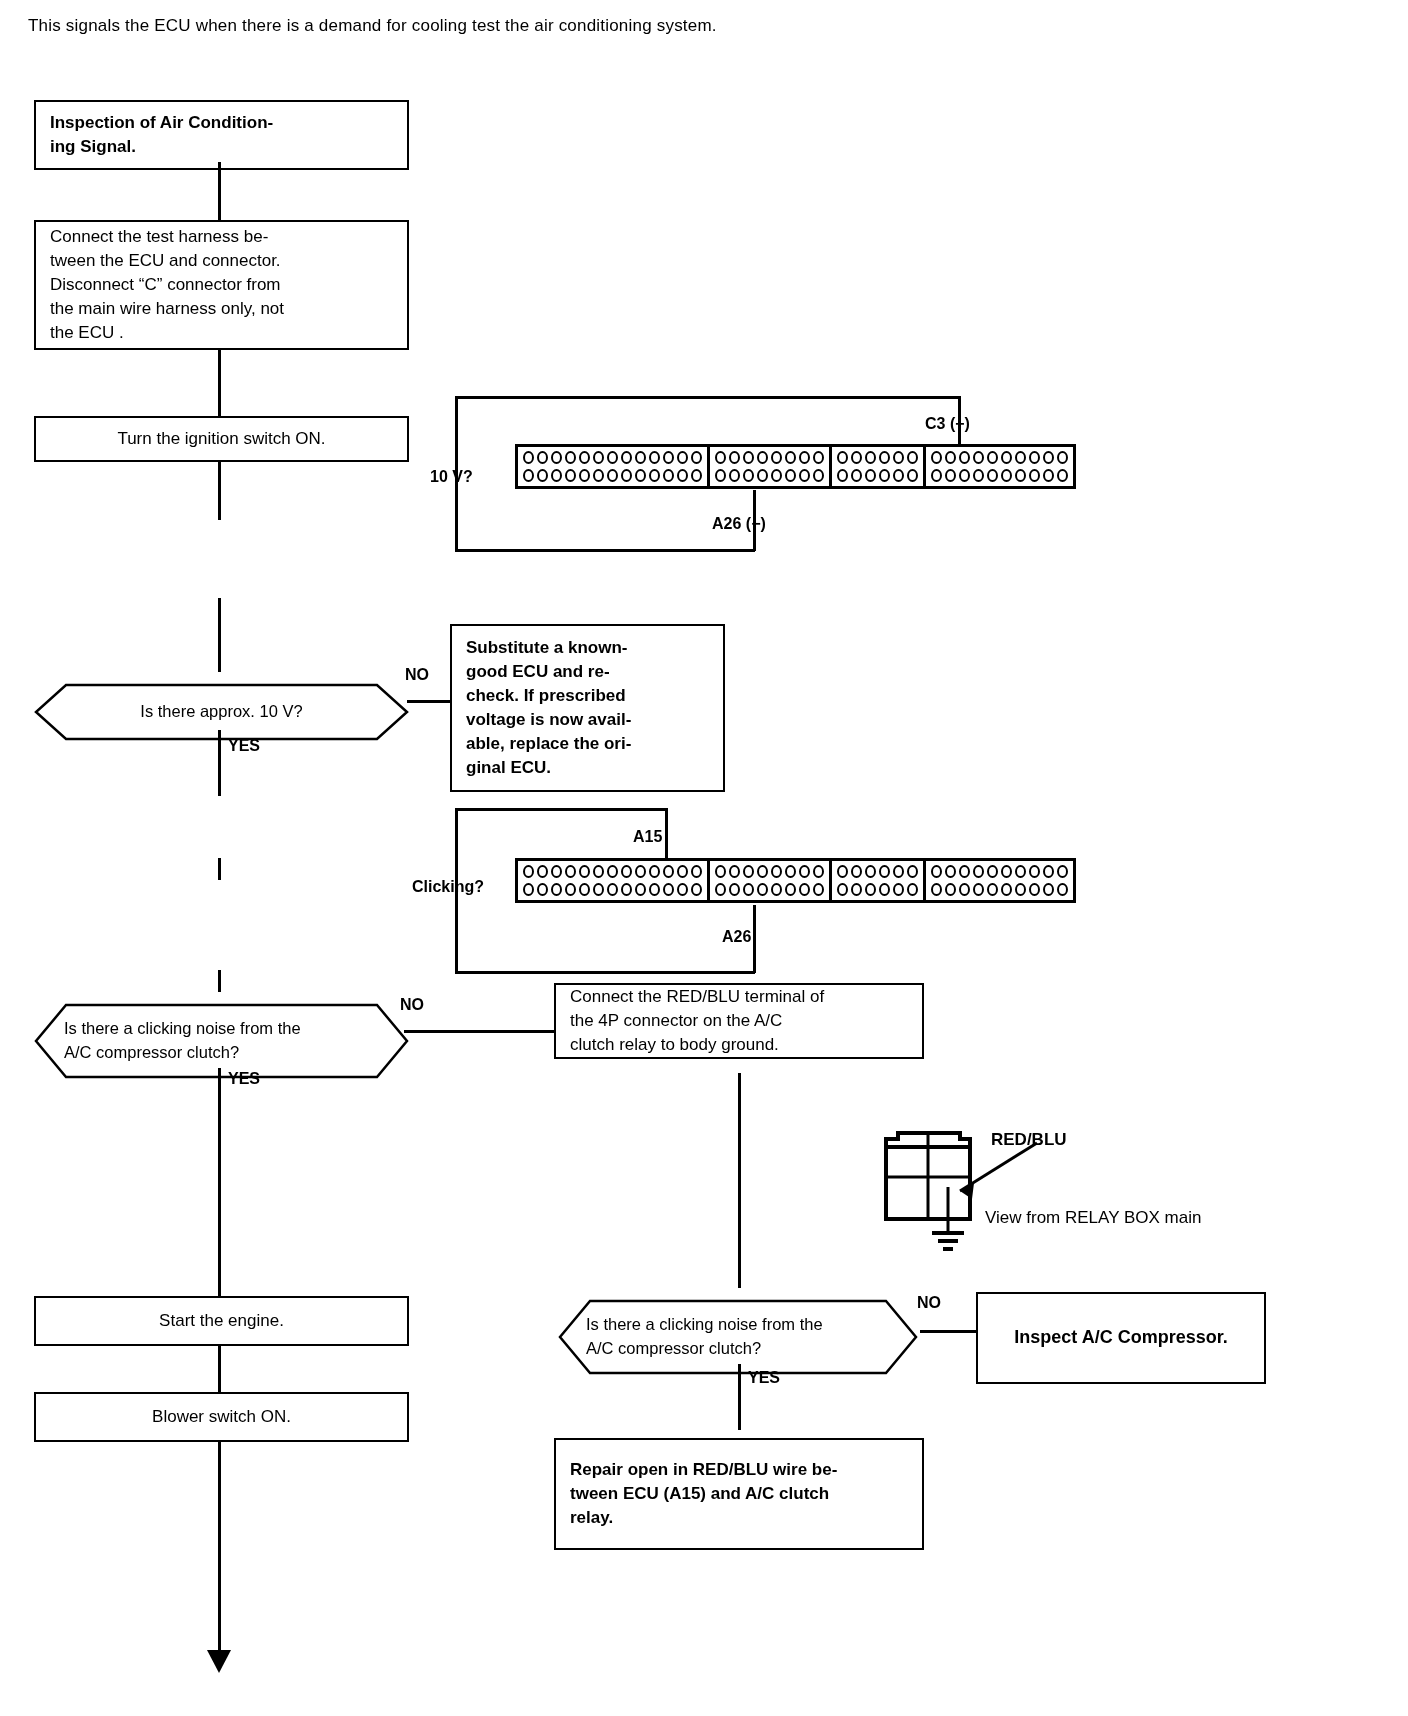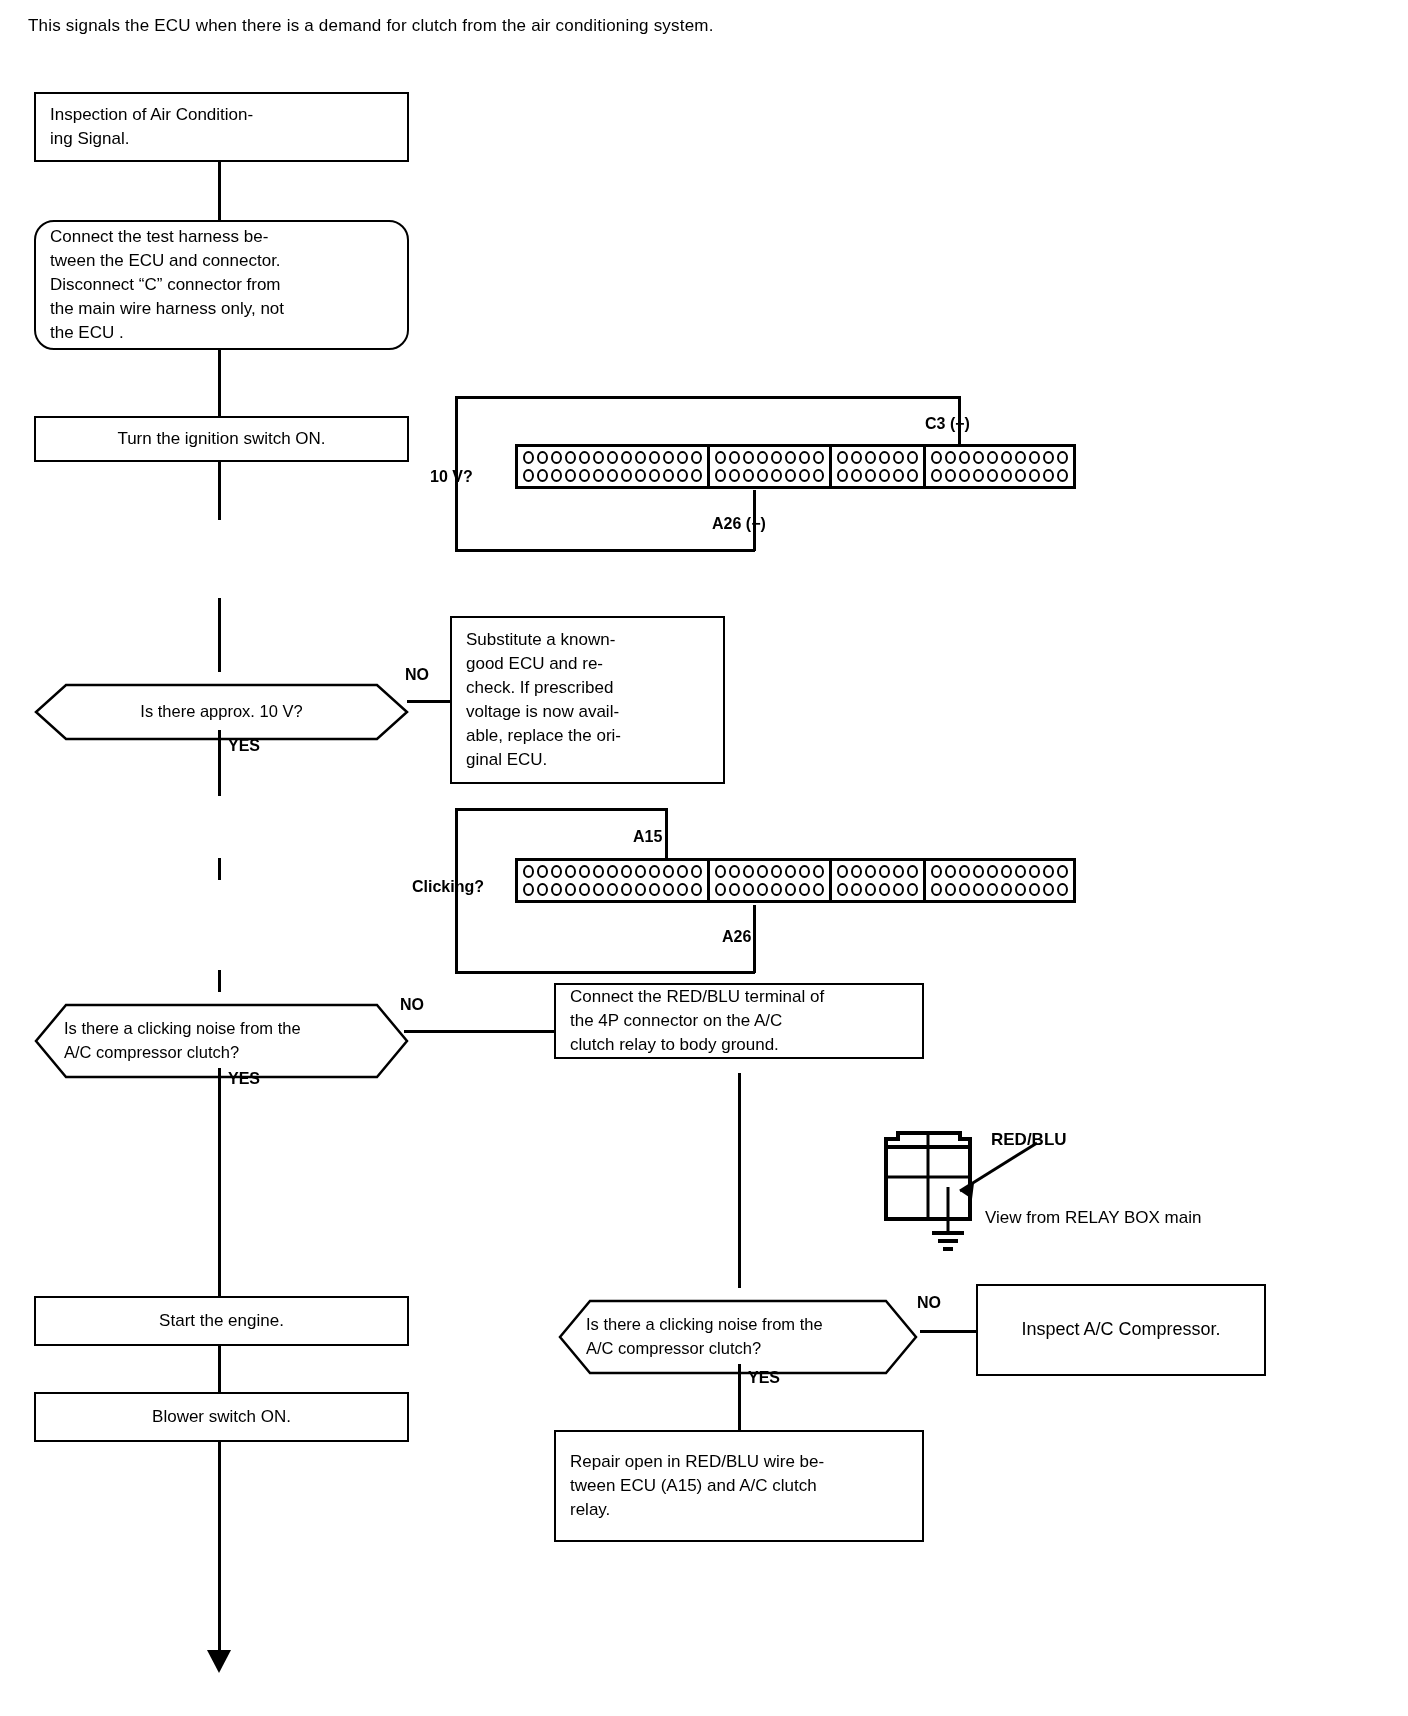--- a/index.html
+++ b/index.html
@@ -36,21 +36,21 @@
     border: 2.5px solid #000;
     background: #fff;
     display: flex;
     align-items: center;
     font-size: 17px;
     line-height: 1.42;
   }
   .box .inner { padding: 0 14px; width: 100%; }
   .box.center .inner { text-align: center; }
   .box.just .inner { text-align: justify; text-align-last: left; }
-  .box.bold { font-weight: normal; }
+  .box.bold { font-weight: bold; margin-top: 8px; }
 
   
   .hex {
     box-sizing: border-box;
     background: #fff;
     display: flex;
     align-items: center;
     justify-content: center;
     font-size: 16.5px;
     line-height: 1.45;
@@ -96,29 +96,29 @@
   .note {
     font-size: 17px;
     white-space: nowrap;
   }
 </style>
 </head>
 <body>
 
 <div id="page">
 
-  <div class="abs intro">This signals the ECU when there is a demand for clutch from the air conditioning system.</div>
+  <div class="abs intro">This signals the ECU when there is a demand for cooling test the air conditioning system.</div>
 
   <div class="abs box bold" style="left:34px; top:92px; width:375px; height:70px;">
     <div class="inner" style="white-space:pre-line;">Inspection of Air Condition-
 ing Signal.</div>
   </div>
   <div class="abs vline" style="left:218px; top:162px; height:58px;"></div>
 
-  <div class="abs box just" style="left:34px; top:220px; width:375px; height:130px;border-radius:20px;">
+  <div class="abs box just" style="left:34px; top:220px; width:375px; height:130px;">
     <div class="inner" style="white-space:pre-line;">Connect the test harness be-
 tween the ECU and connector.
 Disconnect “C” connector from
 the main wire harness only, not
 the ECU .</div>
   </div>
   <div class="abs vline" style="left:218px; top:350px; height:66px;"></div>
 
   <div class="abs box center" style="left:34px; top:416px; width:375px; height:46px;">
     <div class="inner">Turn the ignition switch ON.</div>

